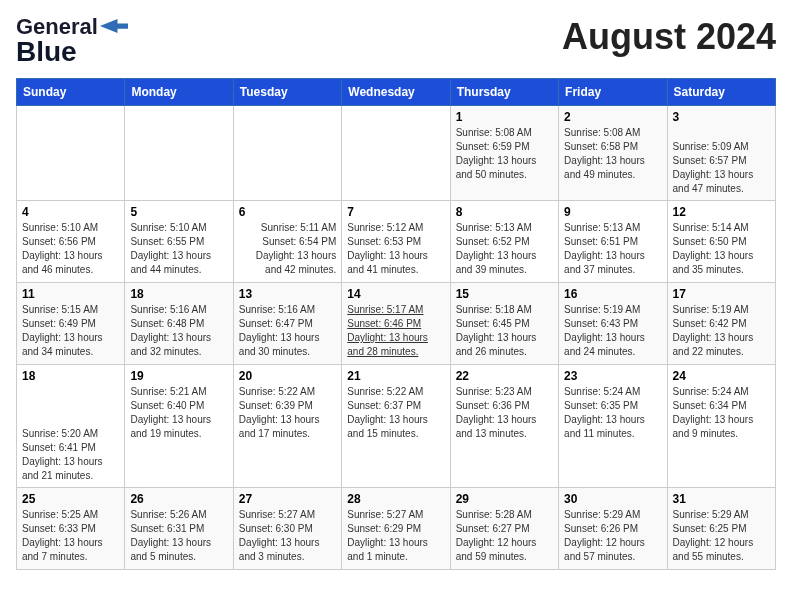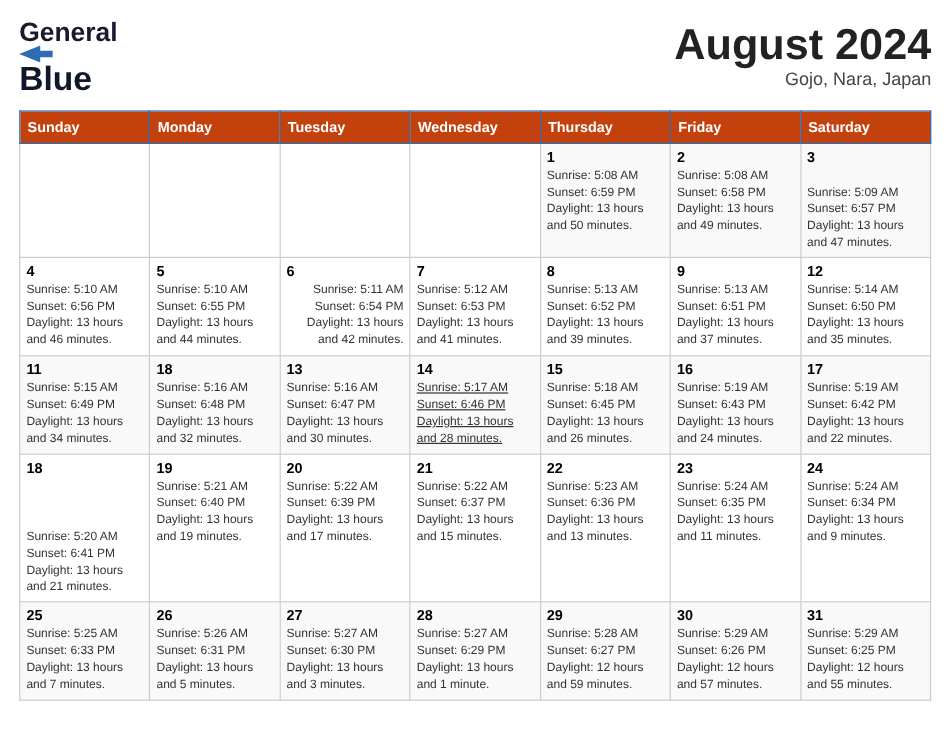--- a/index.html
+++ b/index.html
@@ -26,38 +26,37 @@
       font-weight: bold;
       color: #1a1a2e;
       line-height: 1;
     }
     .logo-arrow {
       width: 28px;
       height: 14px;
       margin-top: -2px;
     }
     .title-block {
-      text-align: right;
     }
     .month-title {
       font-size: 36px;
       font-weight: bold;
       color: #222;
     }
     .subtitle {
       font-size: 15px;
       color: #444;
     }
     table {
       width: 100%;
       border-collapse: collapse;
       font-size: 11px;
     }
     thead th {
-      background-color: #c2410c;
+      background-color: #1d4ed8;
       color: #fff;
       text-align: left;
       padding: 6px 6px;
       font-size: 12px;
       font-weight: bold;
       border: 1px solid #2e6db4;
     }
     tbody td {
       border: 1px solid #ccc;
       vertical-align: top;
@@ -83,33 +82,32 @@
     }
     .empty-cell {
       background: #fff !important;
     }
   </style>
 </head>
 <body>
 
 <div class="header">
   <div class="logo">
-    <div style="display:flex;align-items:flex-start;gap:2px;flex-direction:column;">
+    <div style="display:flex;align-items:center;gap:2px;">
       <span class="logo-text">
         <span>General</span>
       </span>
       <svg class="logo-arrow" viewBox="0 0 32 16">
         <polygon points="0,8 20,0 20,5 32,5 32,11 20,11 20,16" fill="#2e6db4"></polygon>
       </svg>
     </div>
     <span class="logo-text" style="color:#0f172a;font-size:28px;">Blue</span>
   </div>
   <div class="title-block">
     <div class="month-title">August 2024</div>
-    <div class="subtitle">Gojo, Nara, Japan</div>
   </div>
 </div>
 
 <table>
   <thead>
     <tr>
     <th>Sunday</th>
         <th>Monday</th>
         <th>Tuesday</th>
         <th>Wednesday</th>

